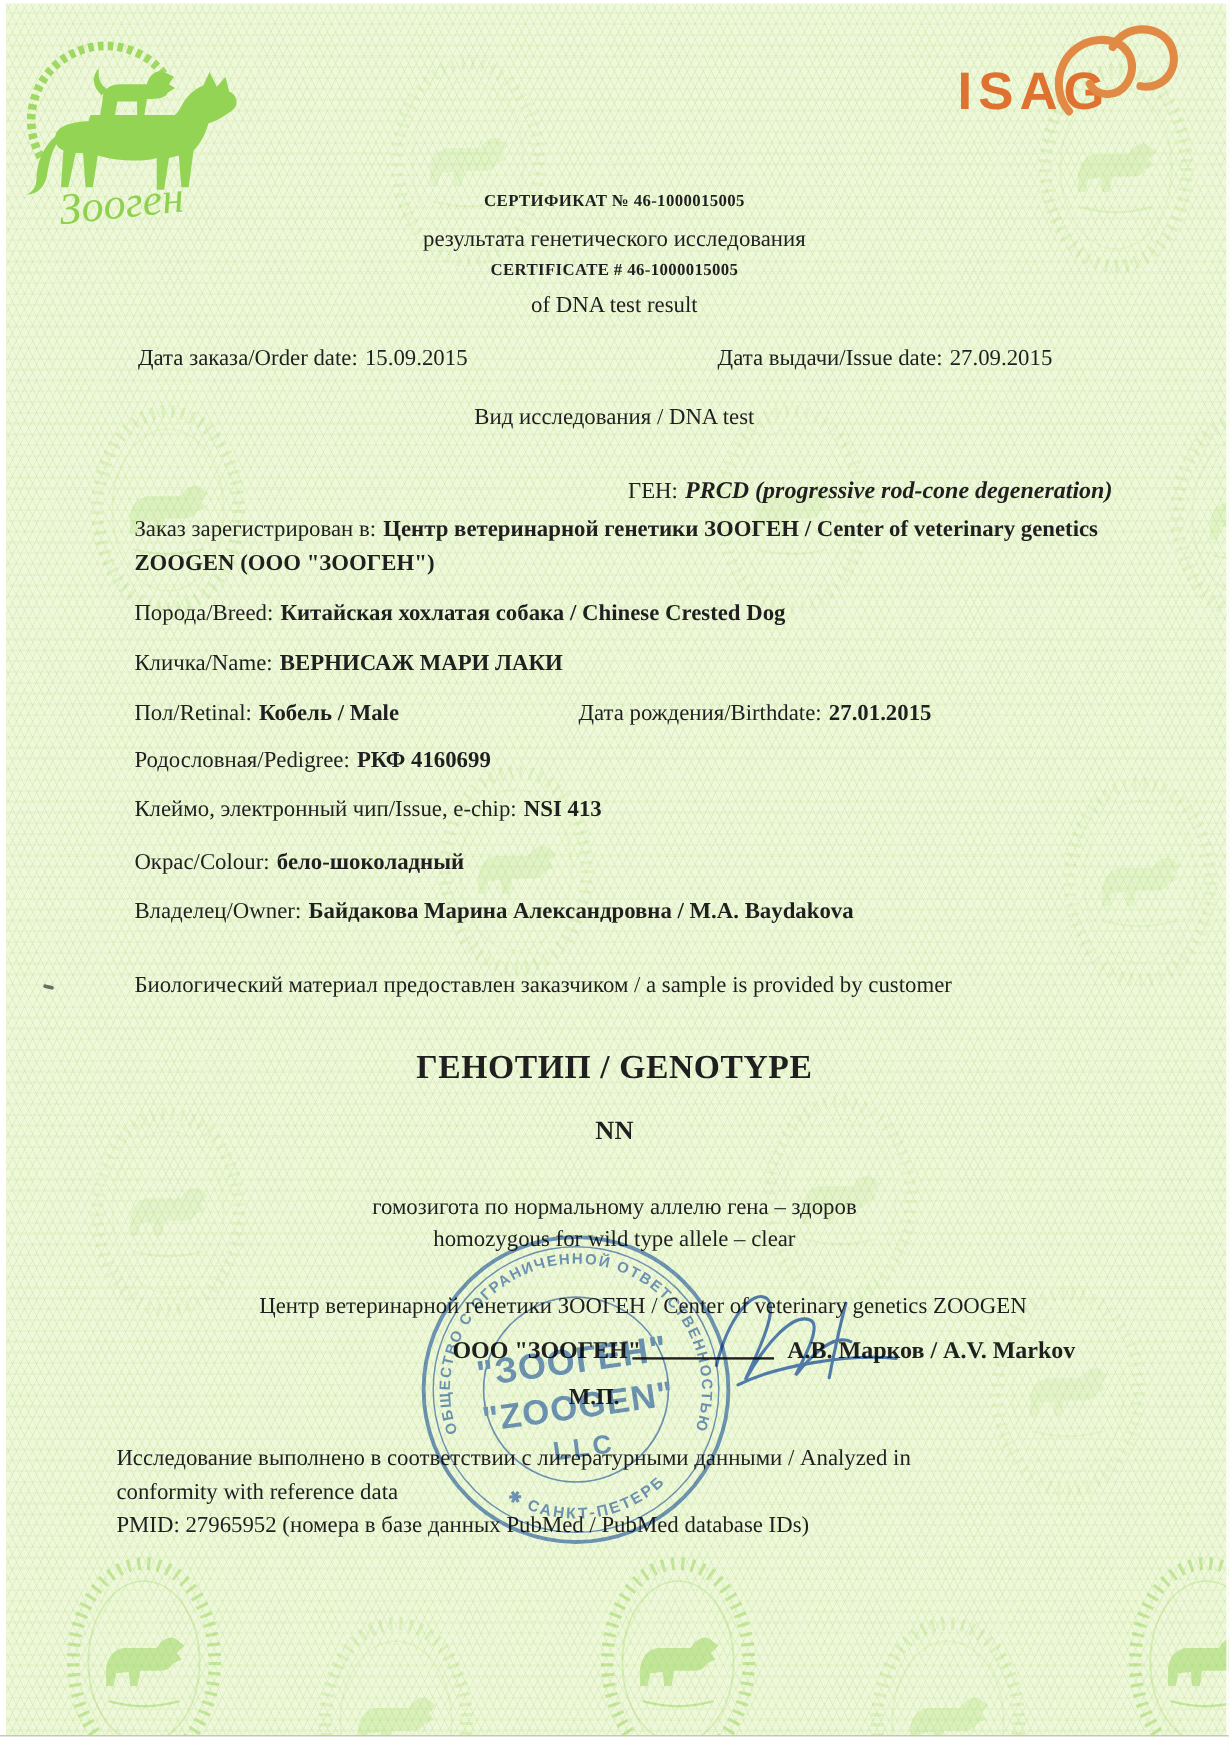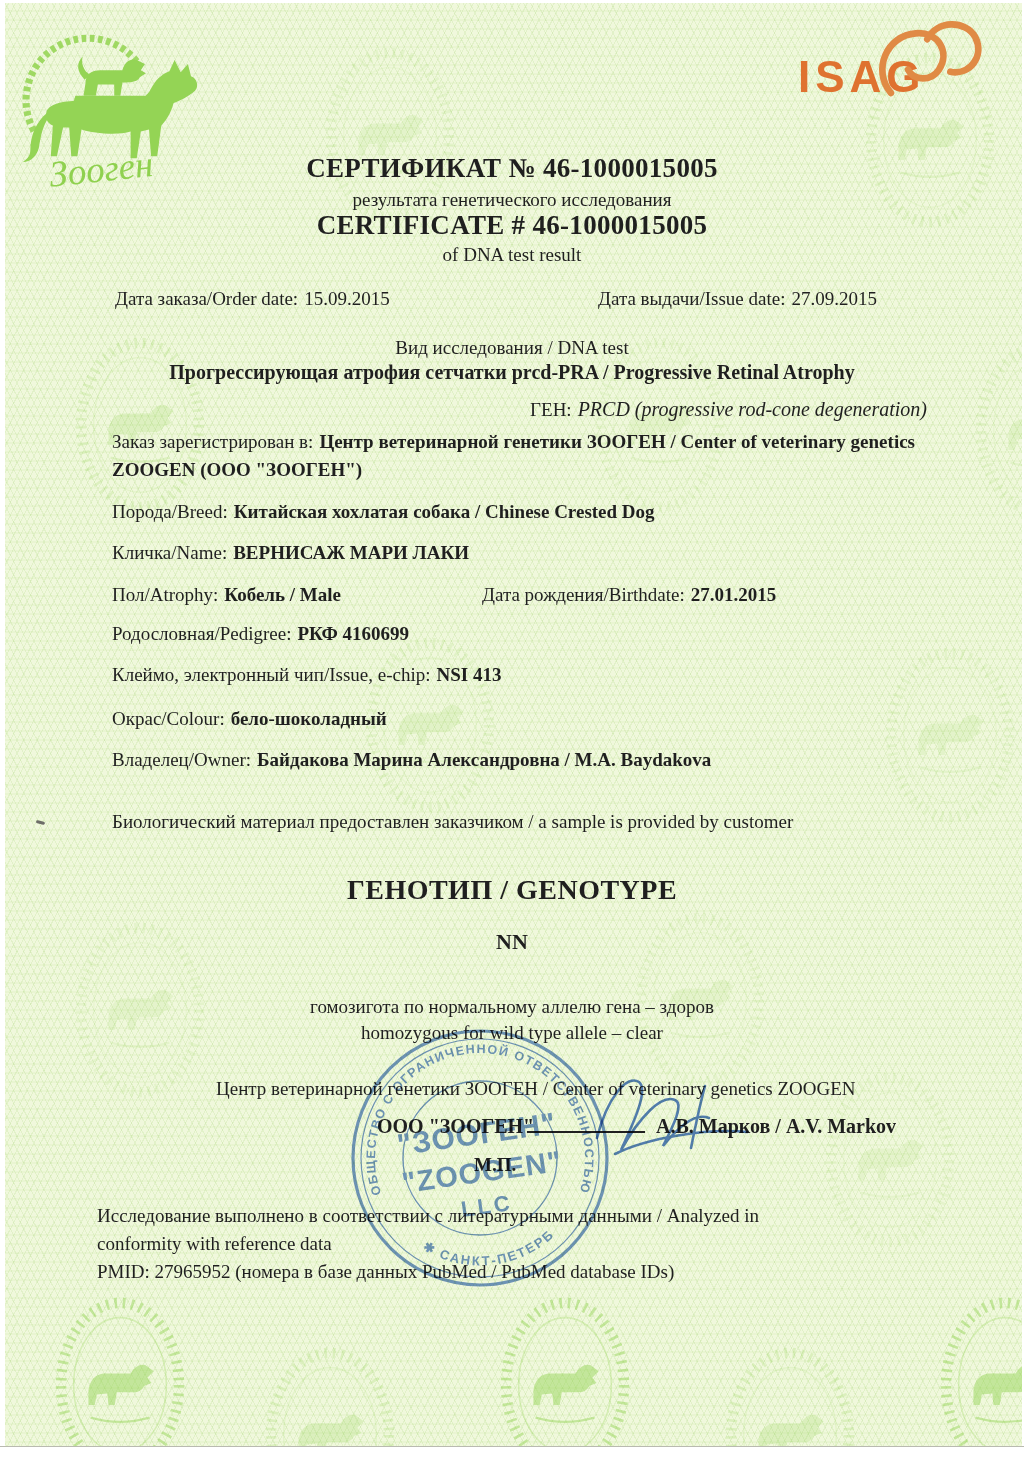--- a/index.html
+++ b/index.html
@@ -18,23 +18,23 @@
   .edge.top   { left:0; top:0; width:100%; height:3px; }
   .edge.right { right:0; top:0; width:2px; height:100%; }
   .edge.bottom{ left:0; bottom:0; width:100%; height:14px; border-top:1px solid #b9bab0; }
 
   .wm-layer { position:absolute; inset:0; z-index:1; }
   .medallion { position:absolute; width:150px; height:200px; }
 
   .txt { position:absolute; z-index:10; font-size:19px; line-height:27px; white-space:nowrap; }
   .center { left:0; width:100%; text-align:center; }
   .b  { font-weight:bold; }
-  .bi { font-weight:normal; font-style:italic;margin-top:20px; }
+  .bi { font-weight:bold; font-style:italic;margin-top:20px; }
   .lbl { margin-right:6px; }
-  .title { font-size:27px; font-weight:bold; letter-spacing:0.3px; }
+  .title { font-size:14px; font-weight:bold; letter-spacing:0.3px; }
   .wrap { white-space:normal; }
 
   .logo-zoogen { position:absolute; left:16px; top:14px; width:220px; height:185px; z-index:5; }
   .logo-isag  { position:absolute; left:798px; top:52px; z-index:5;
                 font-family:"Liberation Sans", sans-serif; font-weight:bold;
                 font-size:44px; letter-spacing:5px; color:#df7230; }
   .isag-swirl { position:absolute; left:876px; top:18px; width:118px; height:96px; z-index:5; }
 
   .sig-line { position:absolute; left:527px; top:1131px; width:118px; height:0;
               border-top:2px solid #1f1f1f; z-index:12; }
@@ -141,37 +141,36 @@
   <div class="txt" style="top:285px; left:0; width:100%">
     <span style="position:absolute; left:115px">
       <span class="lbl">Дата заказа/Order date:</span><span>15.09.2015</span>
     </span>
     <span style="position:absolute; left:598px">
       <span class="lbl">Дата выдачи/Issue date:</span><span>27.09.2015</span>
     </span>
   </div>
 
   <div class="txt center" style="top:334px">Вид исследования / DNA test</div>
-  <div class="txt center b" style="top:359px; font-size:20px">Прогрессирующая атрофия сетчатки prcd-PRA / Progressive Retinal Atrophy</div>
   <div class="txt" style="top:396px; right:97px">
     <span class="lbl">ГЕН:</span><span class="bi" style="font-size:20px">PRCD (progressive rod-cone degeneration)</span>
   </div>
   <div class="txt" style="top:498px; left:112px">
     <span class="lbl">Порода/Breed:</span><span class="b">Китайская хохлатая собака / Chinese Crested Dog</span>
   </div>
 
   <div class="txt wrap" style="top:428px; left:112px; width:805px; line-height:28px">
     <span class="lbl">Заказ зарегистрирован в:</span><span class="b">Центр ветеринарной генетики ЗООГЕН / Center of veterinary genetics ZOOGEN (ООО "ЗООГЕН")</span>
   </div>
   <div class="txt" style="top:539px; left:112px">
     <span class="lbl">Кличка/Name:</span><span class="b">ВЕРНИСАЖ МАРИ ЛАКИ</span>
   </div>
   <div class="txt" style="top:581px; left:0; width:100%">
     <span style="position:absolute; left:112px">
-      <span class="lbl">Пол/Atrophy:</span><span class="b">Кобель / Male</span>
+      <span class="lbl">Пол/Retinal:</span><span class="b">Кобель / Male</span>
     </span>
     <span style="position:absolute; left:482px">
       <span class="lbl">Дата рождения/Birthdate:</span><span class="b">27.01.2015</span>
     </span>
   </div>
   <div class="txt" style="top:620px; left:112px">
     <span class="lbl">Родословная/Pedigree:</span><span class="b">РКФ 4160699</span>
   </div>
   <div class="txt" style="top:661px; left:112px">
     <span class="lbl">Клеймо, электронный чип/Issue, e-chip:</span><span class="b">NSI 413</span>

